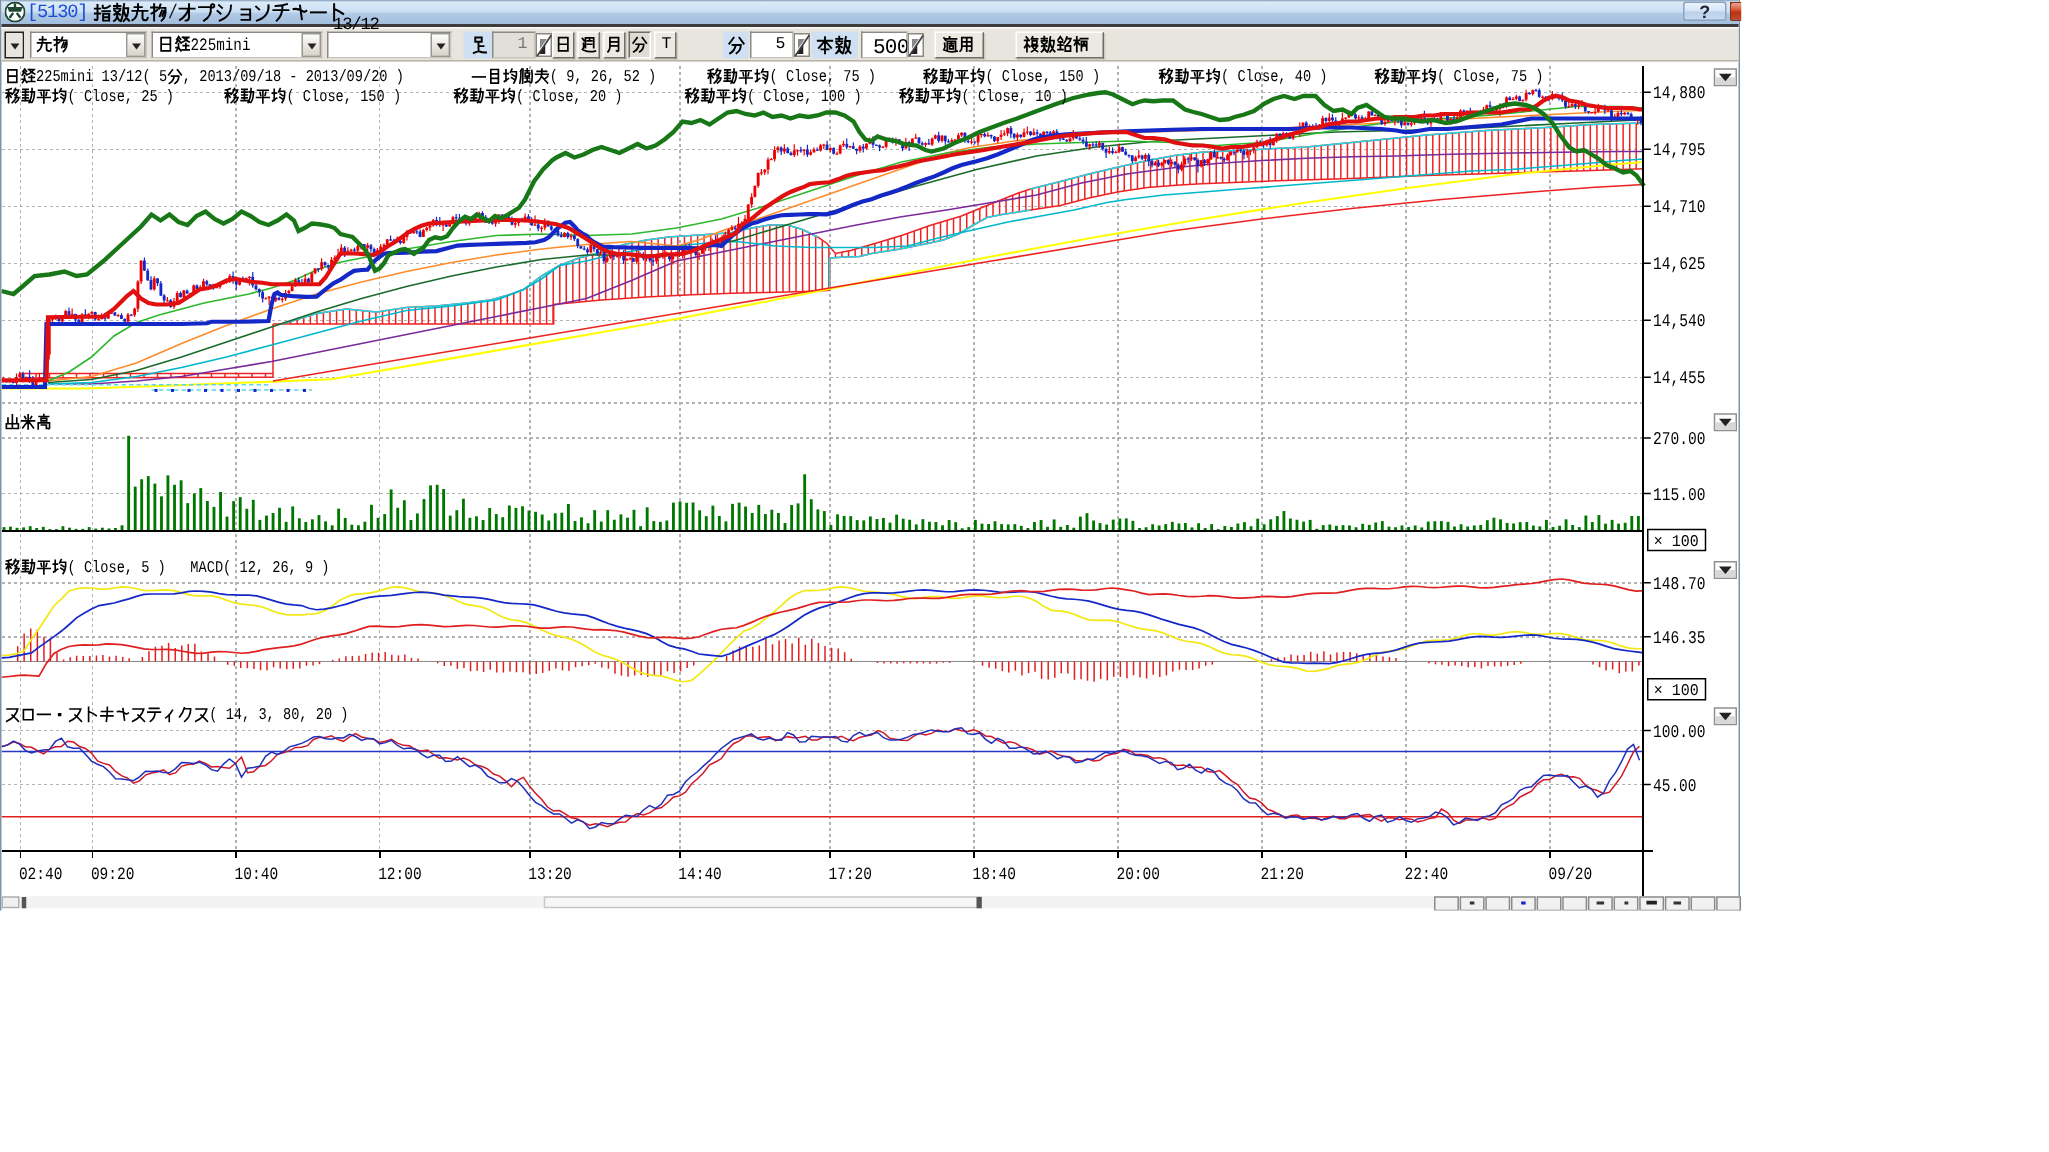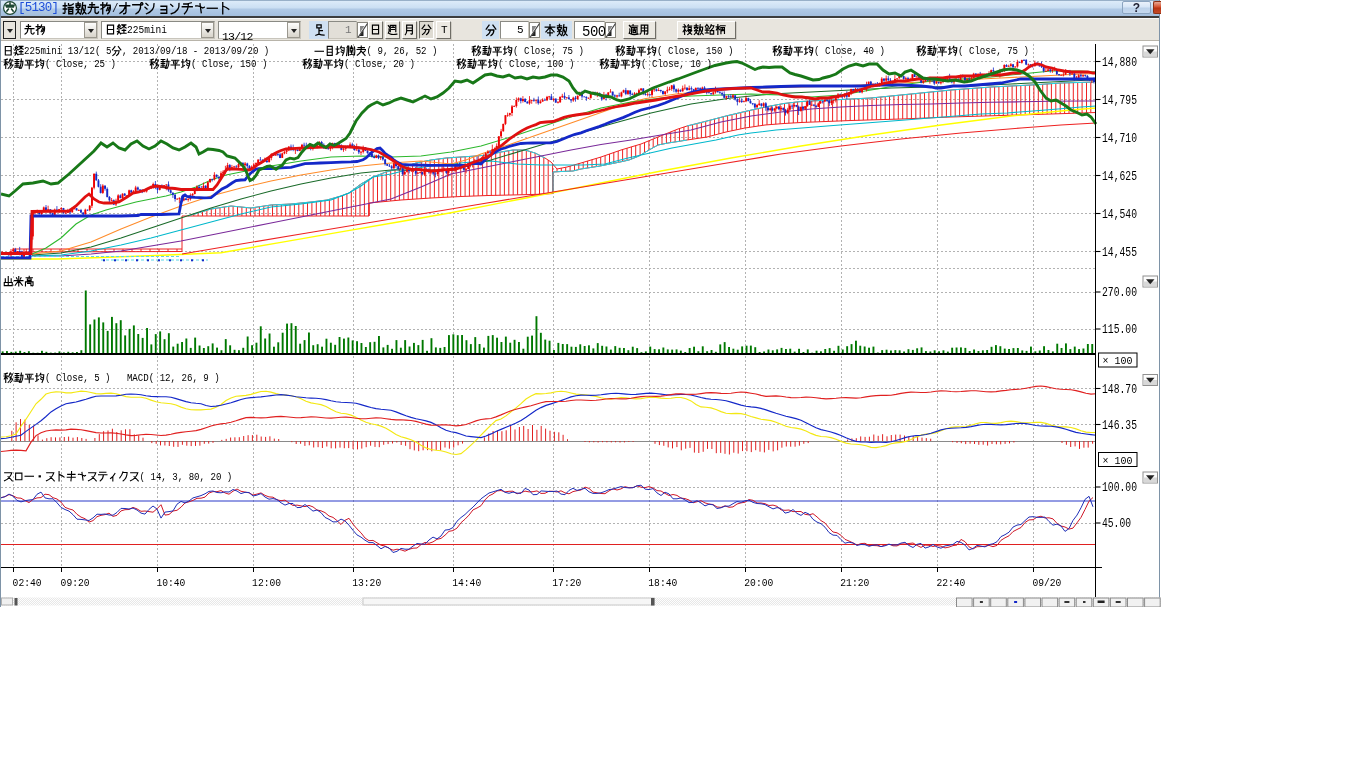--- a/index.html
+++ b/index.html
@@ -58,21 +58,21 @@
     <div class="dbtn" style="left:200px"></div>
     <svg style="position:absolute;left:104px;top:24px;width:64px;height:14px;overflow:visible">
       <g fill="#000" stroke="none" font-family="Liberation Mono, monospace">
         <use href="#u65e5" x="0.0" y="0.0" width="11" height="11"></use>
         <use href="#u7d4c" x="11.0" y="0.0" width="11" height="11"></use>
         <text x="22.0" y="9.0" font-size="11.6" textLength="40.0" lengthAdjust="spacingAndGlyphs" xml:space="preserve">225mini</text>
       </g>
     </svg>
     <div class="fld" style="left:217px;width:83px"></div>
     <div class="dbtn" style="left:286px"></div>
-    <div style="position:absolute;left:221px;top:30px;font-family:'Liberation Mono',monospace;font-size:11.5px;letter-spacing:-0.8px">13/12</div>
+    <div style="position:absolute;left:221px;top:10px;font-family:'Liberation Mono',monospace;font-size:11.5px;letter-spacing:-0.8px">13/12</div>
     <div class="tlbl" style="left:308px;width:19px"></div>
     <svg style="position:absolute;left:312px;top:24px;width:14px;height:15px;overflow:visible">
       <g fill="#000" stroke="none" font-family="Liberation Mono, monospace">
         <use href="#u8db3" x="0.0" y="0.0" width="12" height="12"></use>
       </g>
     </svg>
     <div class="fld" style="left:327px;width:29px;background:#e2dfd8"></div>
     <div style="position:absolute;left:344px;top:24px;font-family:'Liberation Mono',monospace;font-size:11px;color:#777">1</div>
     <div class="spin" style="left:356px"></div>
     <div class="tbtn" style="left:367px;width:15px"></div>

